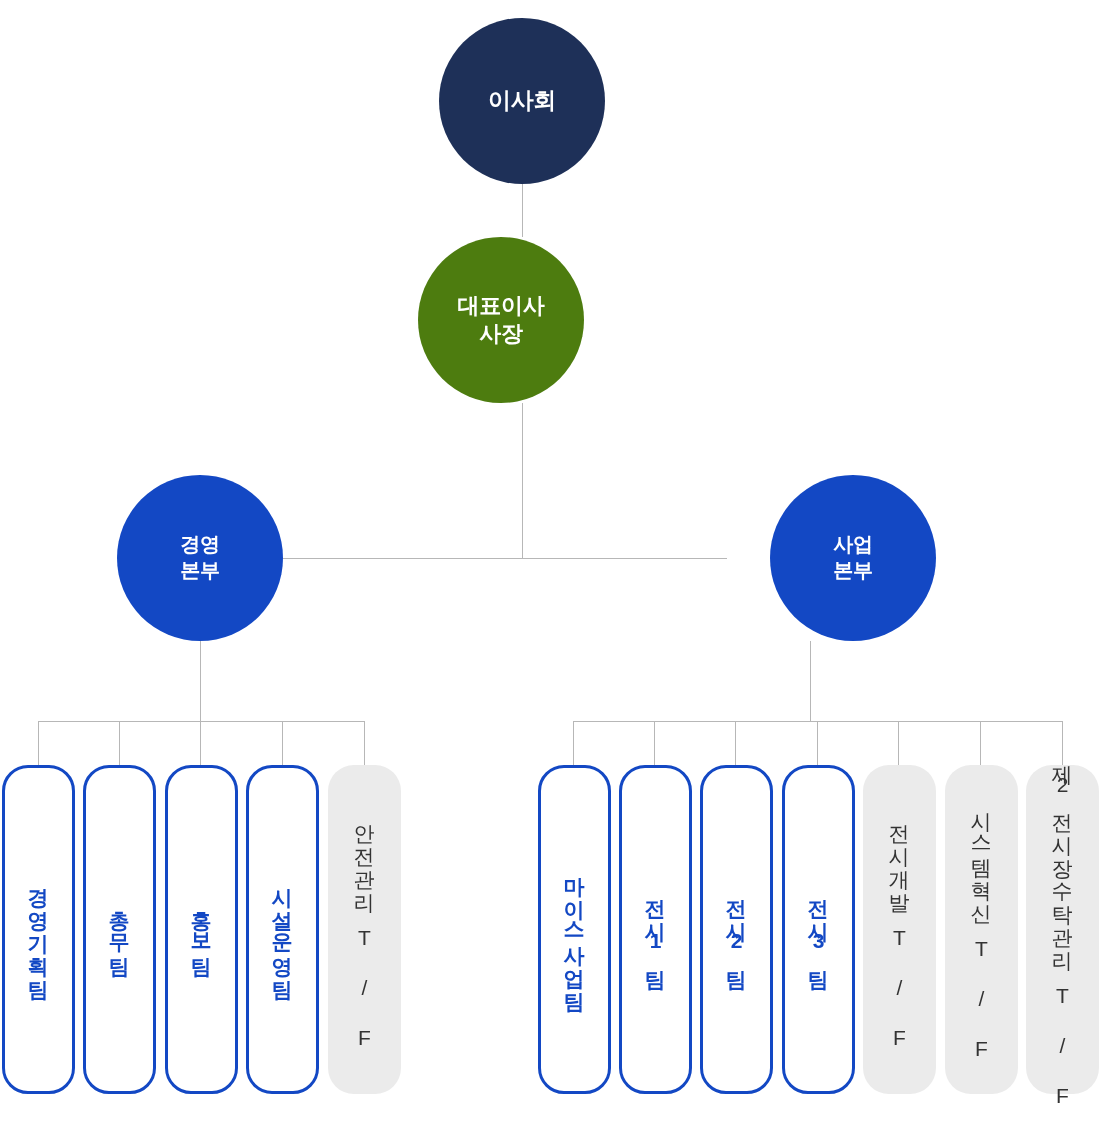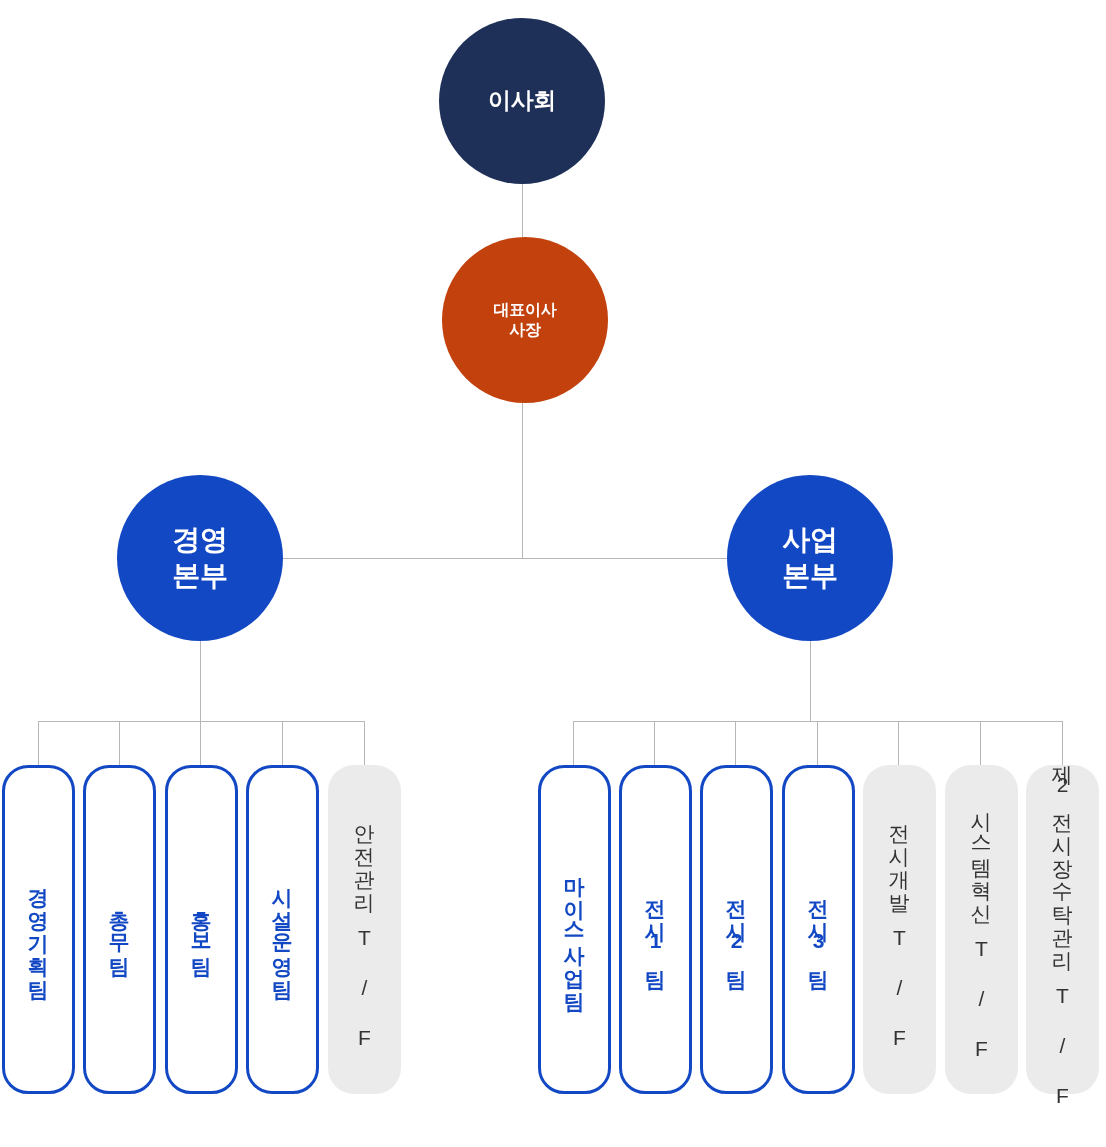--- a/index.html
+++ b/index.html
@@ -49,31 +49,31 @@
     font-size: 23px;
   }
   .circle-audit {
     width: 162px; height: 162px;
     left: 12px; top: 239px;
     background: #1f80c4;
     font-size: 22px;
   }
   .circle-ceo {
     width: 166px; height: 166px;
-    left: 442px; top: 237px;
-    background: #c2410c;
-    font-size: 16px;
+    left: 418px; top: 237px;
+    background: #4d7c0f;
+    font-size: 22px;
   }
   .circle-div {
     width: 166px; height: 166px;
     background: #1348c4;
-    font-size: 28px;
+    font-size: 20px;
   }
   .circle-mgmt { left: 117px; top: 475px; }
-  .circle-biz   { left: 727px; top: 475px; text-align: center; }
+  .circle-biz   { left: 770px; top: 475px; text-align: center; }
 
   
   .leaf {
     position: absolute;
     top: 765px;
     height: 329px;
     border-radius: 26px;
     box-sizing: border-box;
     display: flex;
     align-items: center;

